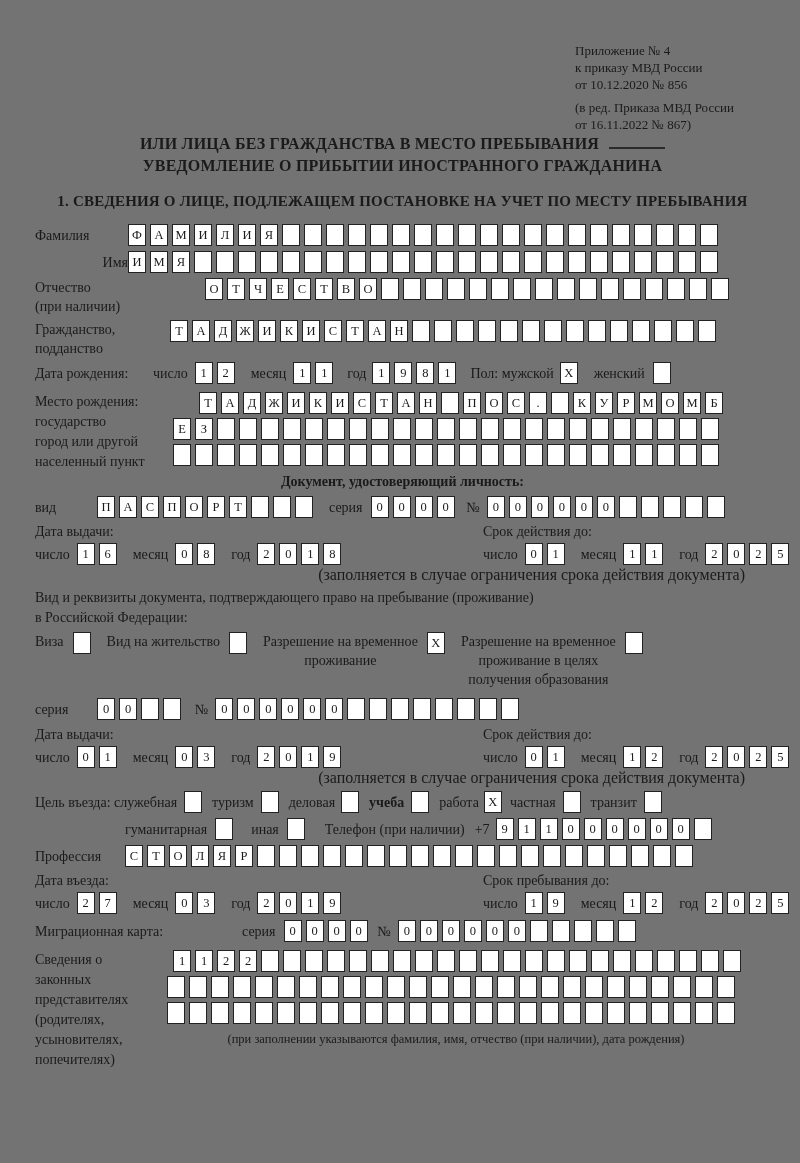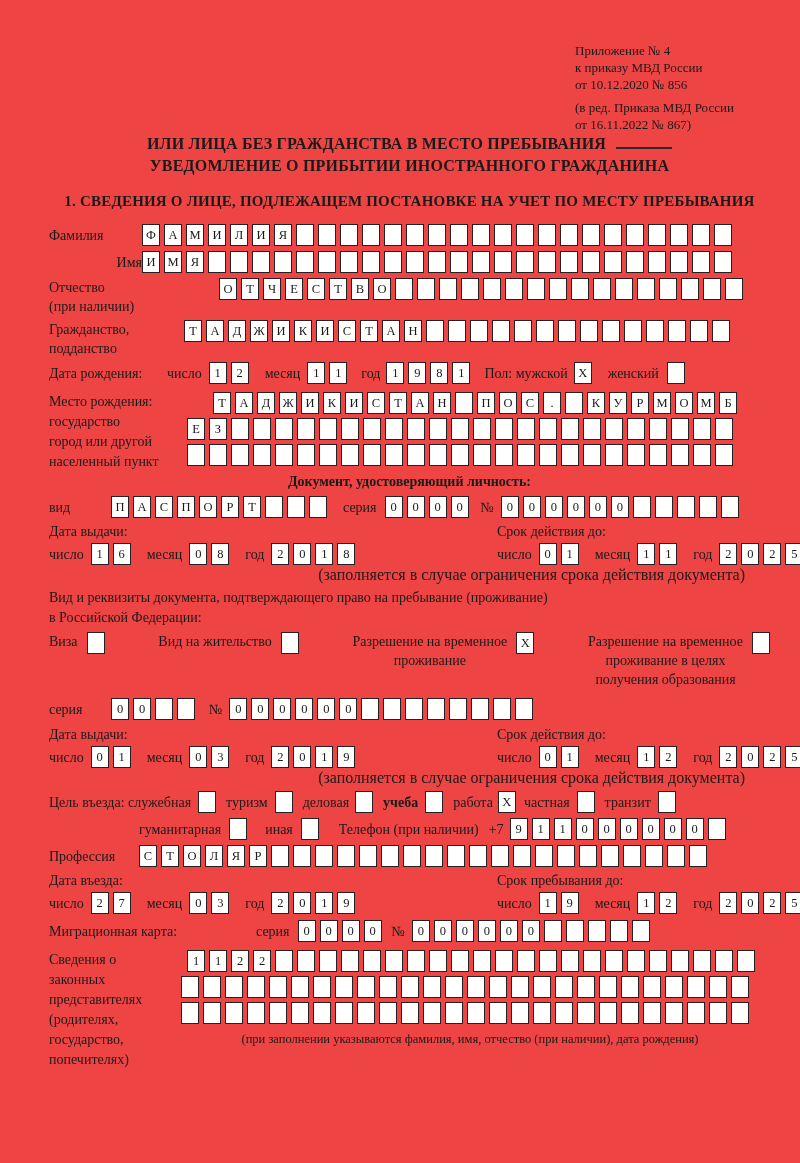--- a/index.html
+++ b/index.html
@@ -1,19 +1,19 @@
 <!DOCTYPE html>
 <html><head>
 <meta charset="utf-8">
 <style>
   html,body{margin:0;padding:0;background:#e8e8e8;}
   .page{
-    width:800px;height:1163px;margin:0 auto;background:#ef4444;color:#1a1a1a;
+    width:800px;height:1163px;margin:0 auto;background:#737373;color:#1a1a1a;
     font-family:"Liberation Serif","DejaVu Serif",serif;
-    box-sizing:border-box;padding:42px 30px 20px 49px;position:relative;overflow:hidden;
+    box-sizing:border-box;padding:42px 30px 20px 35px;position:relative;overflow:hidden;
   }
   
   .appendix{margin-left:auto;width:195px;font-size:13px;line-height:17px;}
   .appendix .rev{margin-top:6px;}
   .forma{font-weight:bold;font-size:15px;text-align:right;padding-right:32px;margin:24px 0 24px;}
   
   .title{text-align:center;font-weight:bold;font-size:16px;line-height:22px;margin-bottom:16px;letter-spacing:.2px;}
   .uline{display:inline-block;width:56px;border-bottom:2px solid #2a2a2a;margin-left:10px;vertical-align:baseline;}
   .sec-head{text-align:center;font-weight:bold;font-size:15px;letter-spacing:.2px;margin-bottom:14px;}
   
@@ -39,21 +39,21 @@
   .dhead{font-size:14px;line-height:18px;text-align:left;width:345px;margin-bottom:2px;}
   .dnote{font-size:16px;line-height:16px;text-align:right;padding-right:25px;margin-top:1px;}
   
   .blk{display:flex;align-items:flex-start;margin-bottom:5px;}
   .blk-left{font-size:14px;flex:0 0 auto;}
   .blk-left .lbl-line{line-height:20px;white-space:nowrap;}
   .blk-right{flex:0 0 auto;}
   .blk-right .row{margin-bottom:4px;}
   .blk-note{font-size:12.5px;line-height:16px;text-align:center;margin-top:7px;}
   
-  .rdocs{display:flex;align-items:flex-start;margin-bottom:8px;justify-content:space-between;}
+  .rdocs{display:flex;align-items:flex-start;margin-bottom:8px;}
   .rdoc{display:flex;align-items:flex-start;margin-right:16px;}
   .rdoc:last-child{margin-right:0;}
   .rdoc-lbl{font-size:14px;line-height:19px;text-align:center;}
   .rdoc .box{margin-left:9px;}
 </style>
 </head>
 <body>
 
 <div class="page">
 
@@ -656,21 +656,21 @@
           <div class="box"></div>
           <div class="box"></div>
         </div>
       </div>
       <div class="blk">
         <div class="blk-left" style="width: 132px;">
           <div class="lbl-line">Сведения о</div>
           <div class="lbl-line">законных</div>
           <div class="lbl-line">представителях</div>
           <div class="lbl-line">(родителях,</div>
-          <div class="lbl-line">государство,</div>
+          <div class="lbl-line">усыновителях,</div>
           <div class="lbl-line">попечителях)</div>
         </div>
         <div class="blk-right">
           <div class="row" style="margin-left: 6px;">
             <div class="boxes">
               <div class="box">1</div>
               <div class="box">1</div>
               <div class="box">2</div>
               <div class="box">2</div>
               <div class="box"></div>

